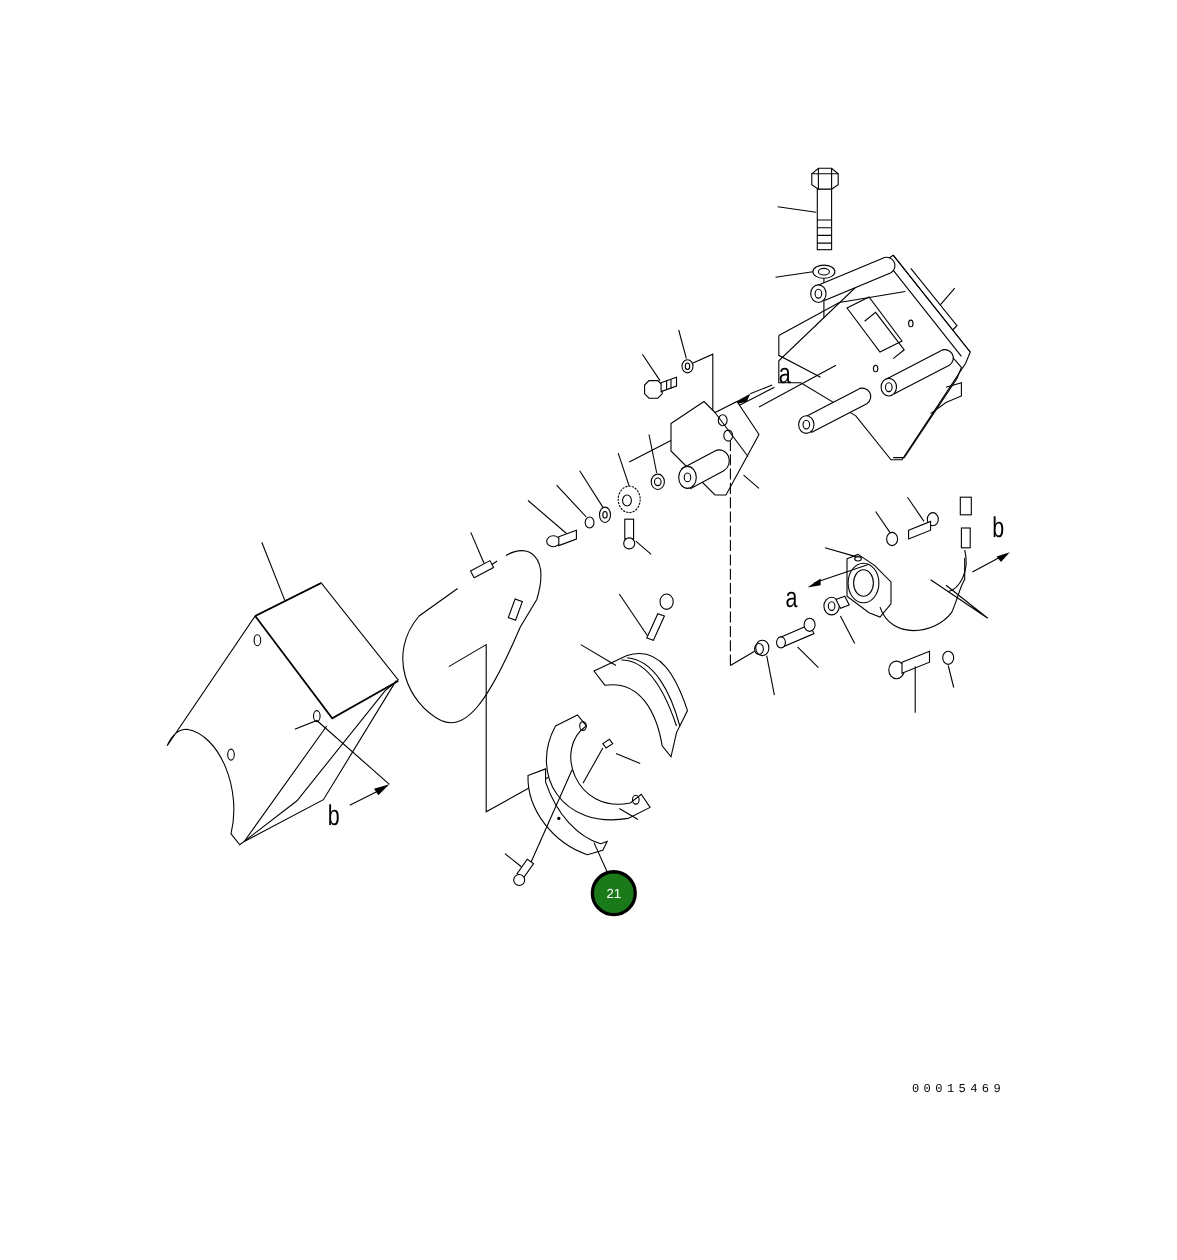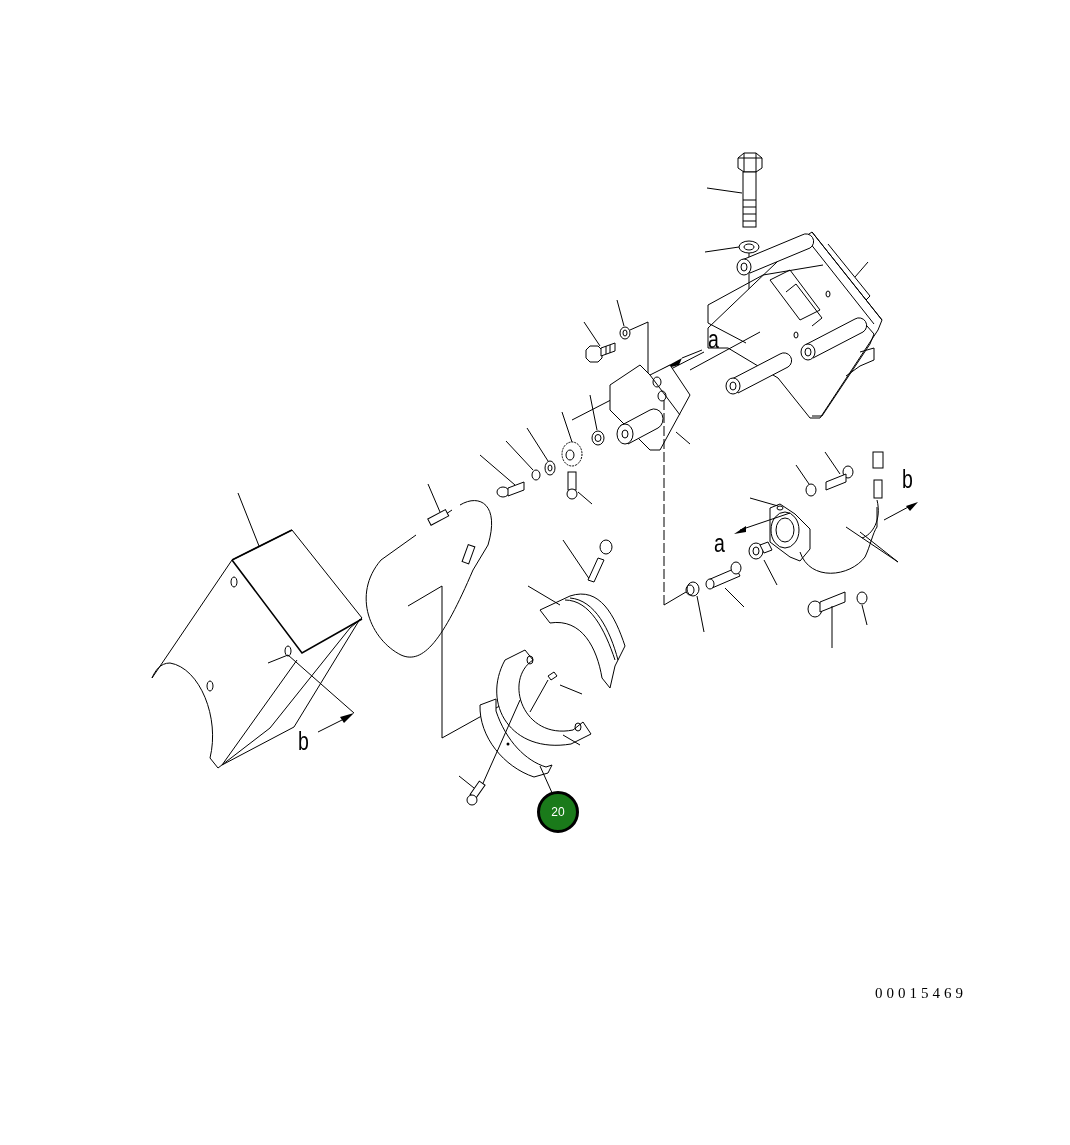--- a/index.html
+++ b/index.html
@@ -2,21 +2,21 @@
 <html><head>
 <meta charset="utf-8">
 <style>
   html, body { margin:0; padding:0; background:#ffffff; }
   body { width:1070px; height:1145px; position:relative; overflow:hidden; font-family:"Liberation Sans", sans-serif; }
   #diagram { position:absolute; left:0; top:0; width:1070px; height:1145px; }
   #diagram .ln { fill:none; stroke:#000; stroke-width:1; }
   #diagram .lnb { fill:none; stroke:#000; stroke-width:1.6; }
   #diagram .part { fill:#fff; stroke:#000; stroke-width:1; }
   .callout { position:absolute; width:36px; height:36px; border-radius:50%; background:#1a7a1a; border:3px solid #000; box-sizing:content-box; display:flex; align-items:center; justify-content:center; color:#fff; font-size:12px; font-family:"Liberation Sans", sans-serif; cursor:pointer; }
-  .drawing-no { position:absolute; font-family:Liberation Serif, serif; font-size:15px; letter-spacing:4px; color:#000;margin-left:46px; }
+  .drawing-no { position:absolute; font-family:Liberation Mono, monospace; font-size:11px; letter-spacing:4px; color:#000; }
   .ref-letter { position:absolute; font-family:"Liberation Sans", sans-serif; font-size:26px; font-weight:300; color:#000; line-height:1; transform:scaleX(0.75); transform-origin:left top; }
 </style>
 </head>
 <body>
 
 <svg id="diagram" viewBox="0 0 1070 1145" xmlns="http://www.w3.org/2000/svg">
 
   <g>
     <path class="part" d="M738,158 l6,-5 h12 l6,5 v10 l-6,4 h-12 l-6,-4 z"></path>
     <path class="ln" d="M738,158 h24 M744,153 v19 M756,153 v19"></path>
@@ -226,15 +226,15 @@
     <ellipse class="part" cx="862" cy="598" rx="5" ry="6"></ellipse>
     <line class="ln" x1="862" y1="605" x2="867" y2="625"></line>
   </g>
 </svg>
 
 <div class="ref-letter" style="left:708px;top:326px;">a</div>
 <div class="ref-letter" style="left:902px;top:466px;">b</div>
 <div class="ref-letter" style="left:714px;top:530px;">a</div>
 <div class="ref-letter" style="left:298px;top:728px;">b</div>
 
-<div class="callout" style="left:537px;top:791px;">20</div>
+<div class="callout" style="left:537px;top:791px;">21</div>
 
 <div class="drawing-no" style="left:829px;top:985px;">00015469</div>
 
 </body></html>

